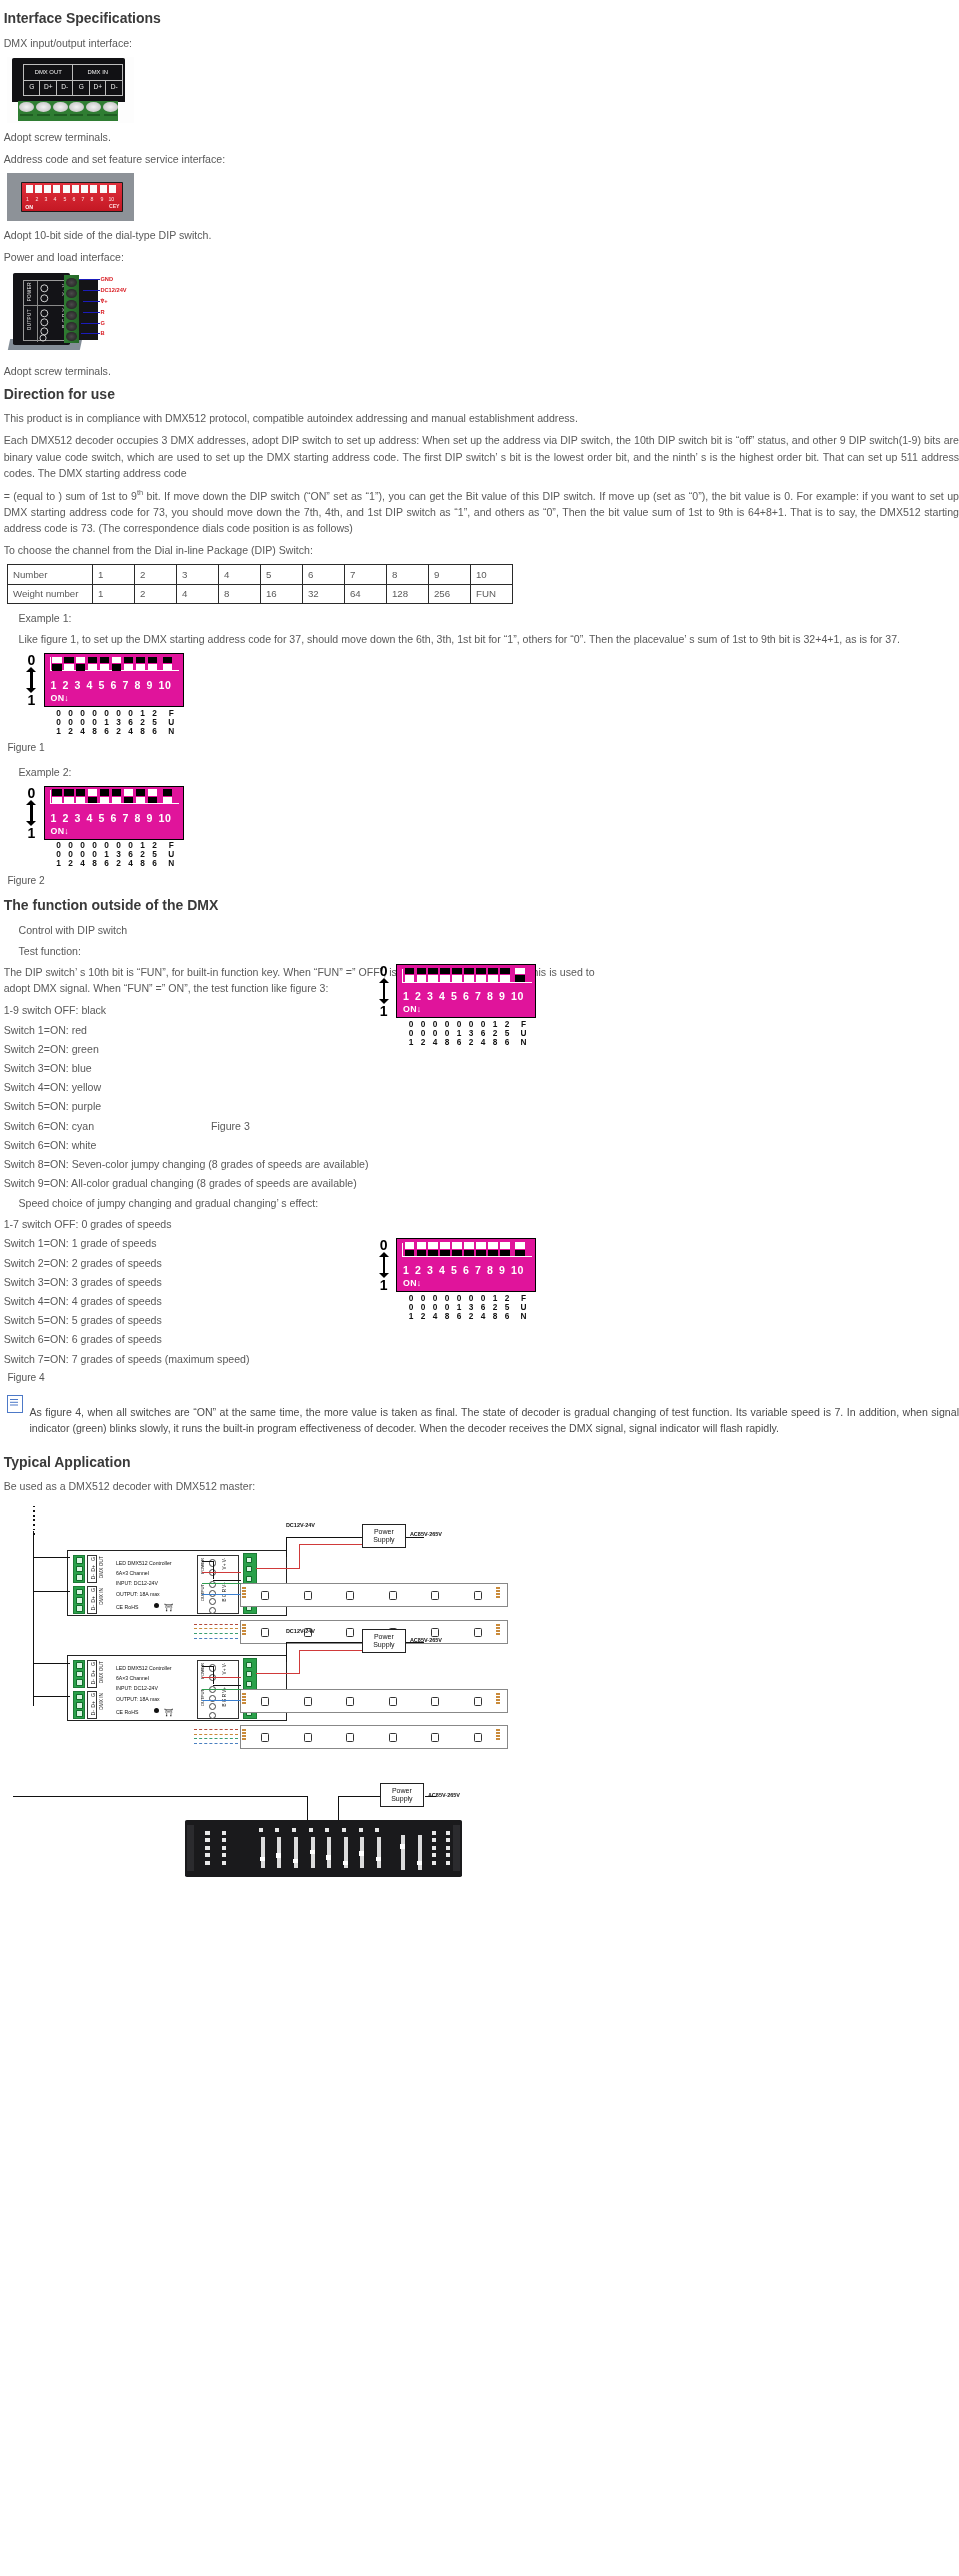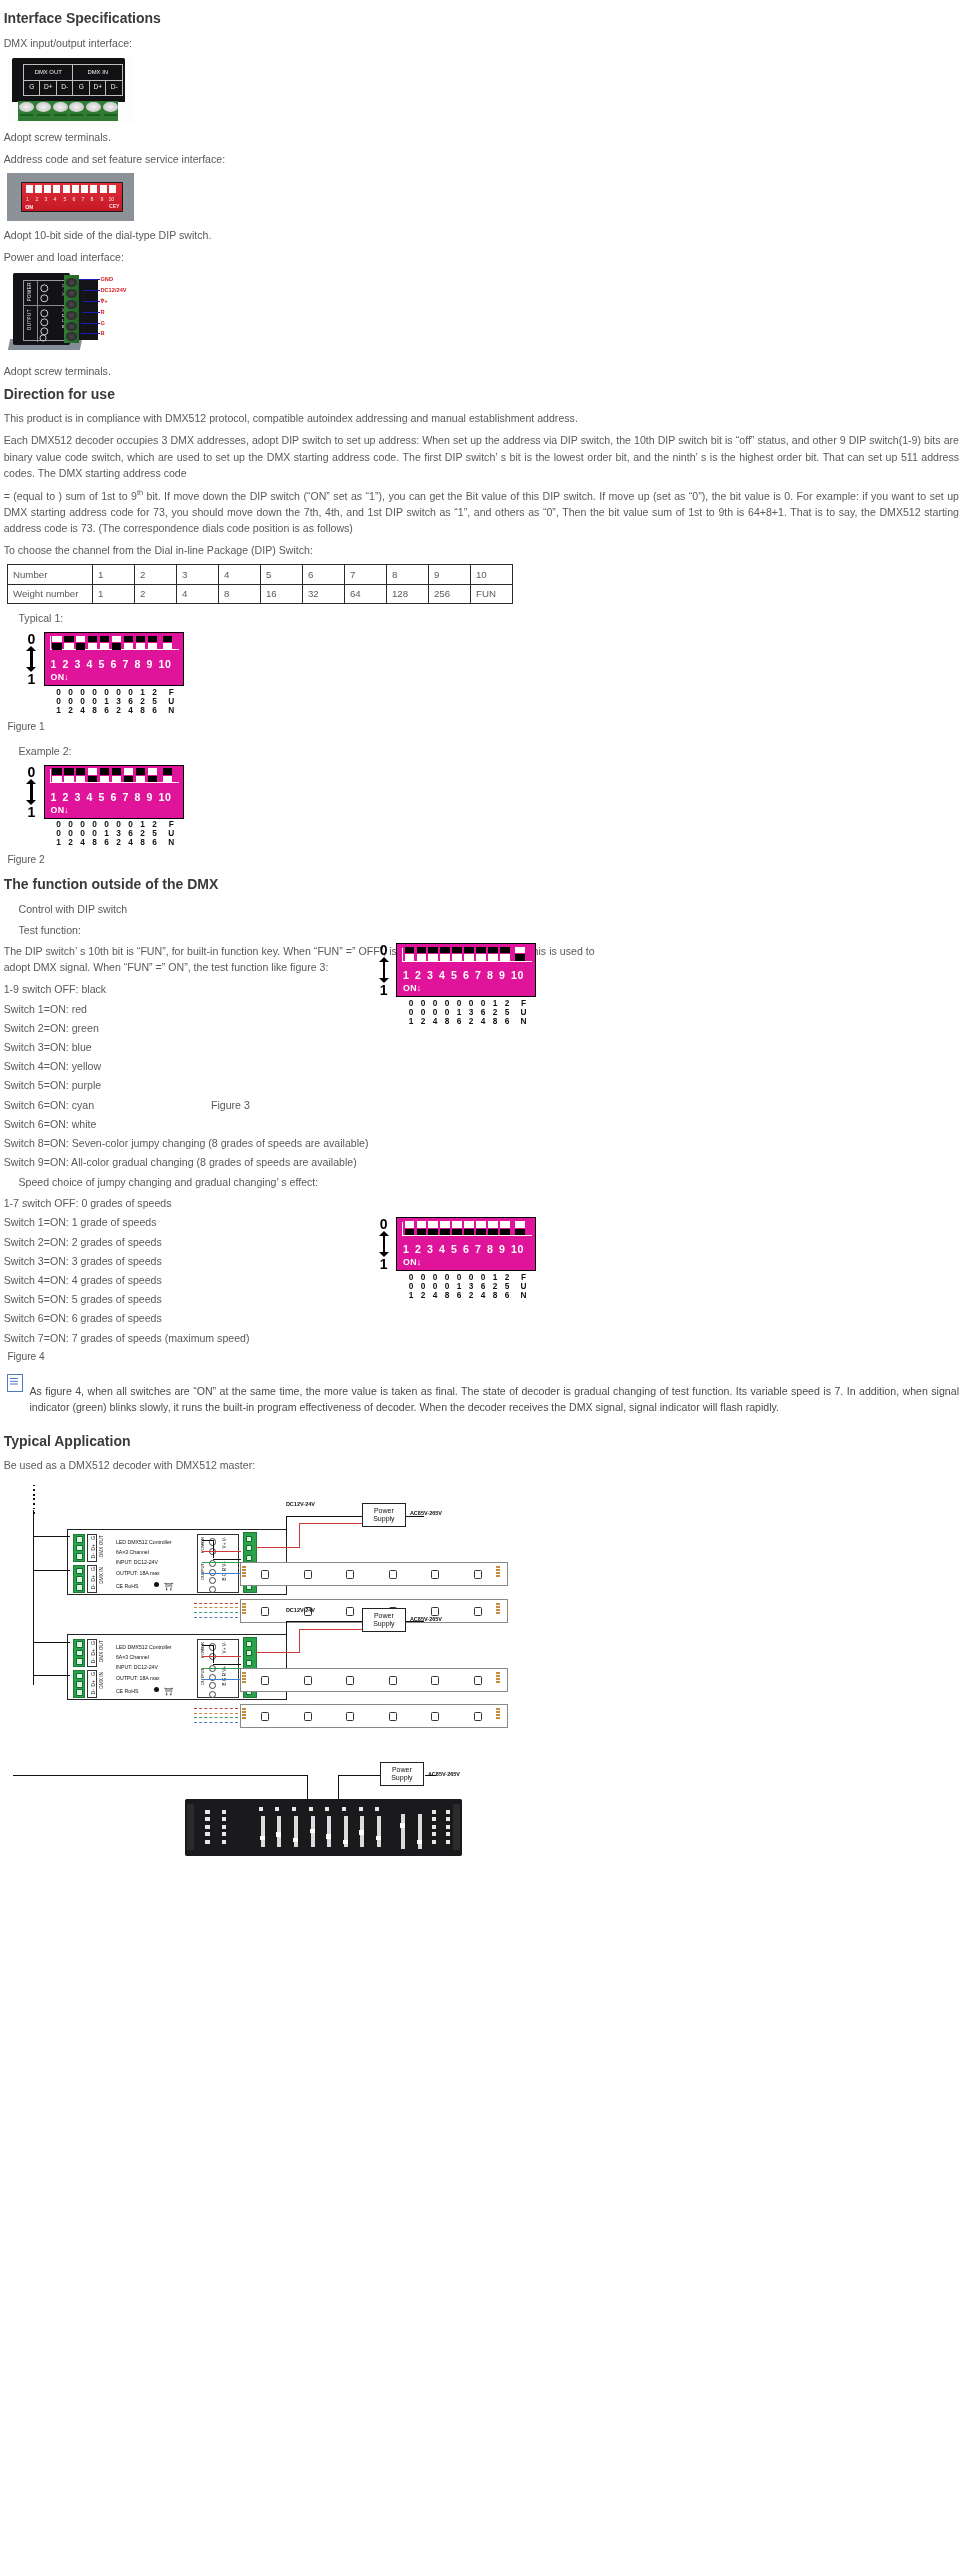--- a/index.html
+++ b/index.html
@@ -318,21 +318,22 @@
       <td class="val">16</td>
       <td class="val">32</td>
       <td class="val">64</td>
       <td class="val">128</td>
       <td class="val">256</td>
       <td class="val">FUN</td>
     </tr>
   </tbody>
     </table>
 
-  <p class="indent">Typical 1:</p>
+  <p class="indent">Example 1:</p>
+  <p class="body just" style="padding-left:14.8px">Like figure 1, to set up the DMX starting address code for 37, should move down the 6th, 3th, 1st bit for “1”, others for “0”. Then the placevalue’ s sum of 1st to 9th bit is 32+4+1, as is for 37.</p>
 
   <div class="figwrap">
     <div class="arrowcol">
       <b>0</b>
       <span class="ar">
           <i></i>
         </span>
       <b>1</b>
     </div>
     <div>

